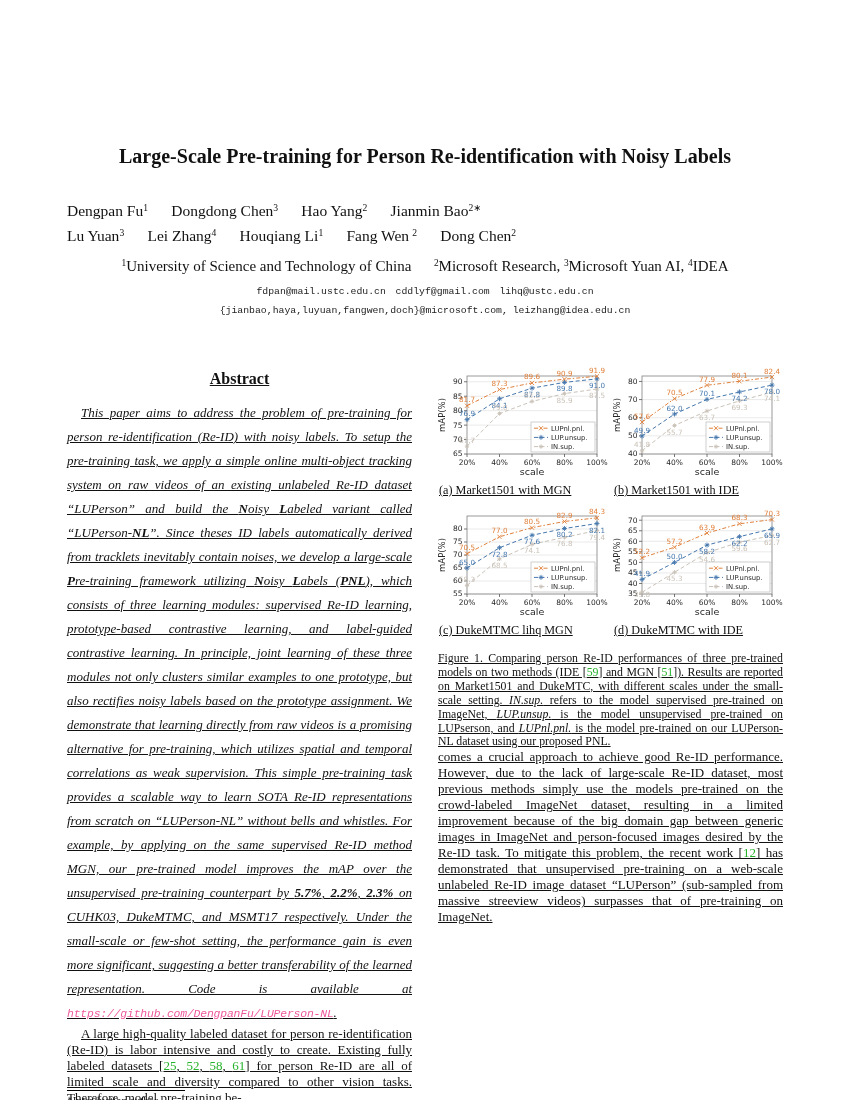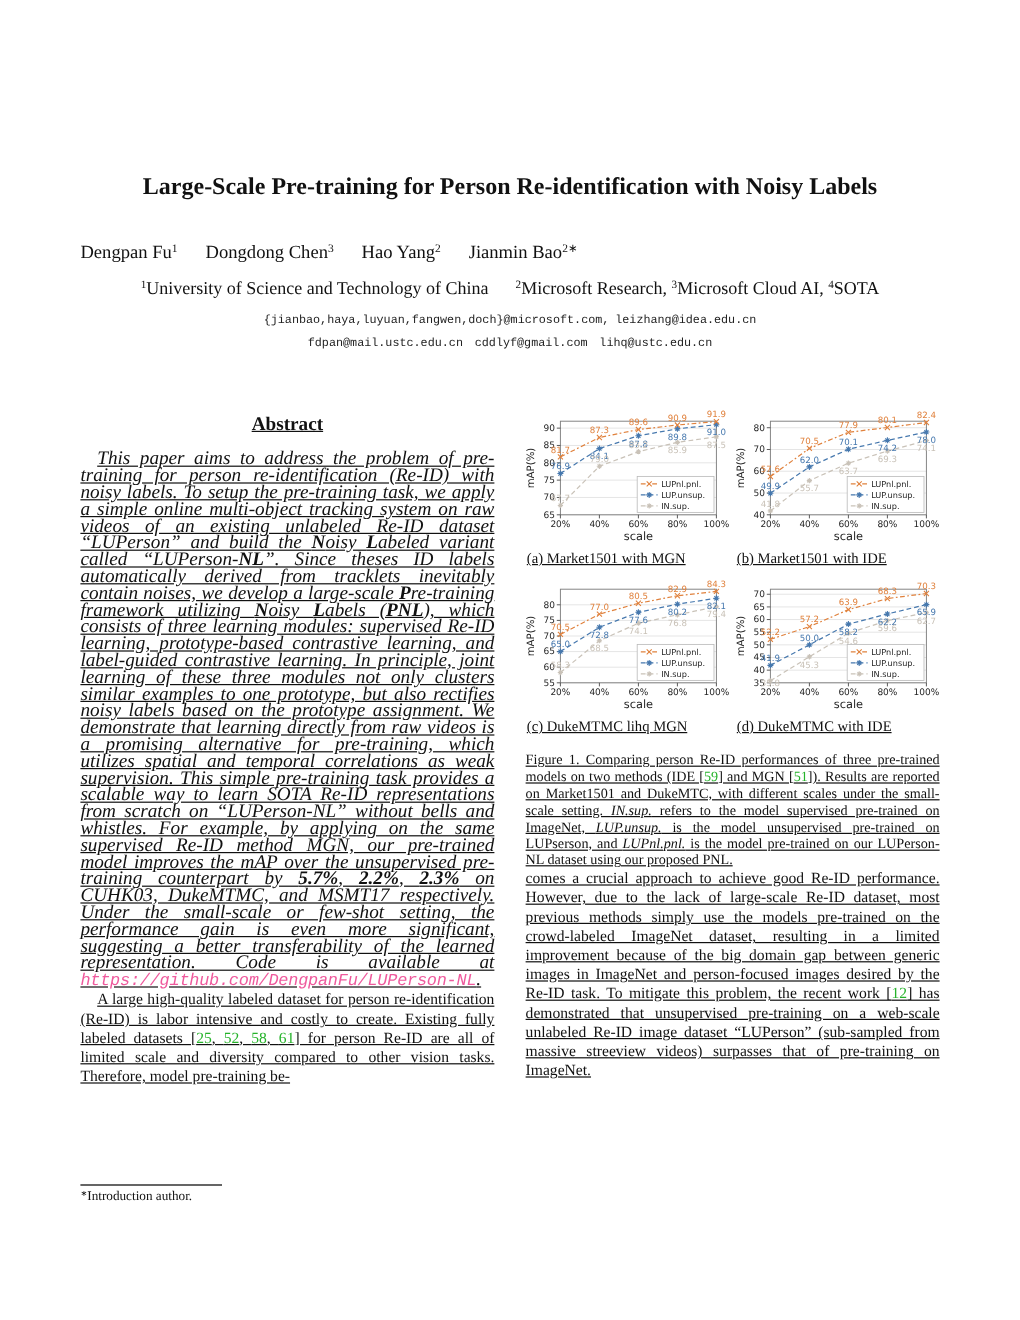--- a/index.html
+++ b/index.html
@@ -10,21 +10,21 @@
   .authors{text-align:left;font-size:15.5px;line-height:23px;}
   .affil{text-align:center;font-size:15px;margin-top:9px;}
   .emails{text-align:center;font-family:"Liberation Mono","DejaVu Sans Mono",monospace;
           font-size:9.8px;line-height:19px;color:#222;margin-top:7px;}
   .emails div{white-space:pre;}
   .sup{font-size:0.62em;position:relative;top:-0.5em;}
   .columns{display:flex;gap:26px;margin-top:46px;text-decoration:underline;}
   .col{width:345px;position:relative;}
   .col-left{min-height:662px;}
   .abstract-h{text-align:center;font-size:16px;font-weight:bold;margin:4px 0 13px 0;}
-  .abstract{font-style:italic;font-size:16px;line-height:14px;text-align:justify;margin:0;text-indent:14px;}
+  .abstract{font-style:italic;font-size:13px;line-height:24px;text-align:justify;margin:0;text-indent:14px;}
   .abstract .b{font-weight:bold;}
   .section-h{font-size:16px;font-weight:bold;margin:17px 0 10px 0;}
   p.body{font-size:13px;line-height:16px;text-align:justify;margin:0;}
   p.indent{text-indent:14px;}
   .green{color:#26b32b;}
   .i{font-style:italic;}
   .b{font-weight:bold;}
   .link{color:#ef5a9d;font-family:"Liberation Mono","DejaVu Sans Mono",monospace;font-size:0.88em;letter-spacing:-0.2px;}
   .footnote{position:absolute;left:0;bottom:0;font-size:11px;color:#111;}
   .footnote-rule{width:118px;border-top:1.2px solid #000;margin-bottom:3px;}
@@ -36,26 +36,27 @@
   .chart-host svg{display:block;overflow:visible;}
 </style>
 </head>
 <body>
 
 <div class="page">
 
   <h1 class="title">Large-Scale Pre-training for Person Re-identification with Noisy Labels</h1>
 
   <div class="authors"><span>Dengpan Fu</span><span class="sup">1</span><span>   </span><span>Dongdong Chen</span><span class="sup">3</span><span>   </span><span>Hao Yang</span><span class="sup">2</span><span>   </span><span>Jianmin Bao</span><span class="sup">2∗</span></div>
-
-  <div class="affil"><span class="sup">1</span><span>University of Science and Technology of China</span><span>   </span><span class="sup">2</span><span>Microsoft Research, </span><span class="sup">3</span><span>Microsoft Cloud AI, </span><span class="sup">4</span><span>SOTA</span></div>
+  <div class="authors"><span>Lu Yuan</span><span class="sup">3</span><span>   </span><span>Lei Zhang</span><span class="sup">4</span><span>   </span><span>Houqiang Li</span><span class="sup">1</span><span>   </span><span>Fang Wen</span><span> </span><span class="sup">2</span><span>   </span><span>Dong Chen</span><span class="sup">2</span></div>
+
+  <div class="affil"><span class="sup">1</span><span>University of Science and Technology of China</span><span>   </span><span class="sup">2</span><span>Microsoft Research, </span><span class="sup">3</span><span>Microsoft Yuan AI, </span><span class="sup">4</span><span>IDEA</span></div>
 
   <div class="emails">
+    <div>fdpan@mail.ustc.edu.cn  cddlyf@gmail.com  lihq@ustc.edu.cn</div>
     <div>{jianbao,haya,luyuan,fangwen,doch}@microsoft.com, leizhang@idea.edu.cn</div>
-    <div>fdpan@mail.ustc.edu.cn  cddlyf@gmail.com  lihq@ustc.edu.cn</div>
   </div>
 
   <div class="columns">
 
     <div class="col col-left">
       <h2 class="abstract-h">Abstract</h2>
       <p class="abstract"><span>This paper aims to address the problem of pre-training for person re-identification (Re-ID) with noisy labels. To setup the pre-training task, we apply a simple online multi-object tracking system on raw videos of an existing unlabeled Re-ID dataset “LUPerson” and build the </span><span class="b">N</span><span>oisy </span><span class="b">L</span><span>abeled variant called “LUPerson-</span><span class="b">NL</span><span>”. Since theses ID labels automatically derived from tracklets inevitably contain noises, we develop a large-scale </span><span class="b">P</span><span>re-training framework utilizing </span><span class="b">N</span><span>oisy </span><span class="b">L</span><span>abels (</span><span class="b">PNL</span><span>), which consists of three learning modules: supervised Re-ID learning, prototype-based contrastive learning, and label-guided contrastive learning. In principle, joint learning of these three modules not only clusters similar examples to one prototype, but also rectifies noisy labels based on the prototype assignment. We demonstrate that learning directly from raw videos is a promising alternative for pre-training, which utilizes spatial and temporal correlations as weak supervision. This simple pre-training task provides a scalable way to learn SOTA Re-ID representations from scratch on “LUPerson-NL” without bells and whistles. For example, by applying on the same supervised Re-ID method MGN, our pre-trained model improves the mAP over the unsupervised pre-training counterpart by </span><span class="b">5.7%</span><span>, </span><span class="b">2.2%</span><span>, </span><span class="b">2.3%</span><span> on CUHK03, DukeMTMC, and MSMT17 respectively. Under the small-scale or few-shot setting, the performance gain is even more significant, suggesting a better transferability of the learned representation. Code is available at </span><span class="link">https://github.com/DengpanFu/LUPerson-NL</span><span>.</span></p>
 
       <p class="body indent"><span>A large high-quality labeled dataset for person re-identification (Re-ID) is labor intensive and costly to create. Existing fully labeled datasets [</span><span class="green">25</span><span>, </span><span class="green">52</span><span>, </span><span class="green">58</span><span>, </span><span class="green">61</span><span>] for person Re-ID are all of limited scale and diversity compared to other vision tasks. Therefore, model pre-training be-</span></p>
 

